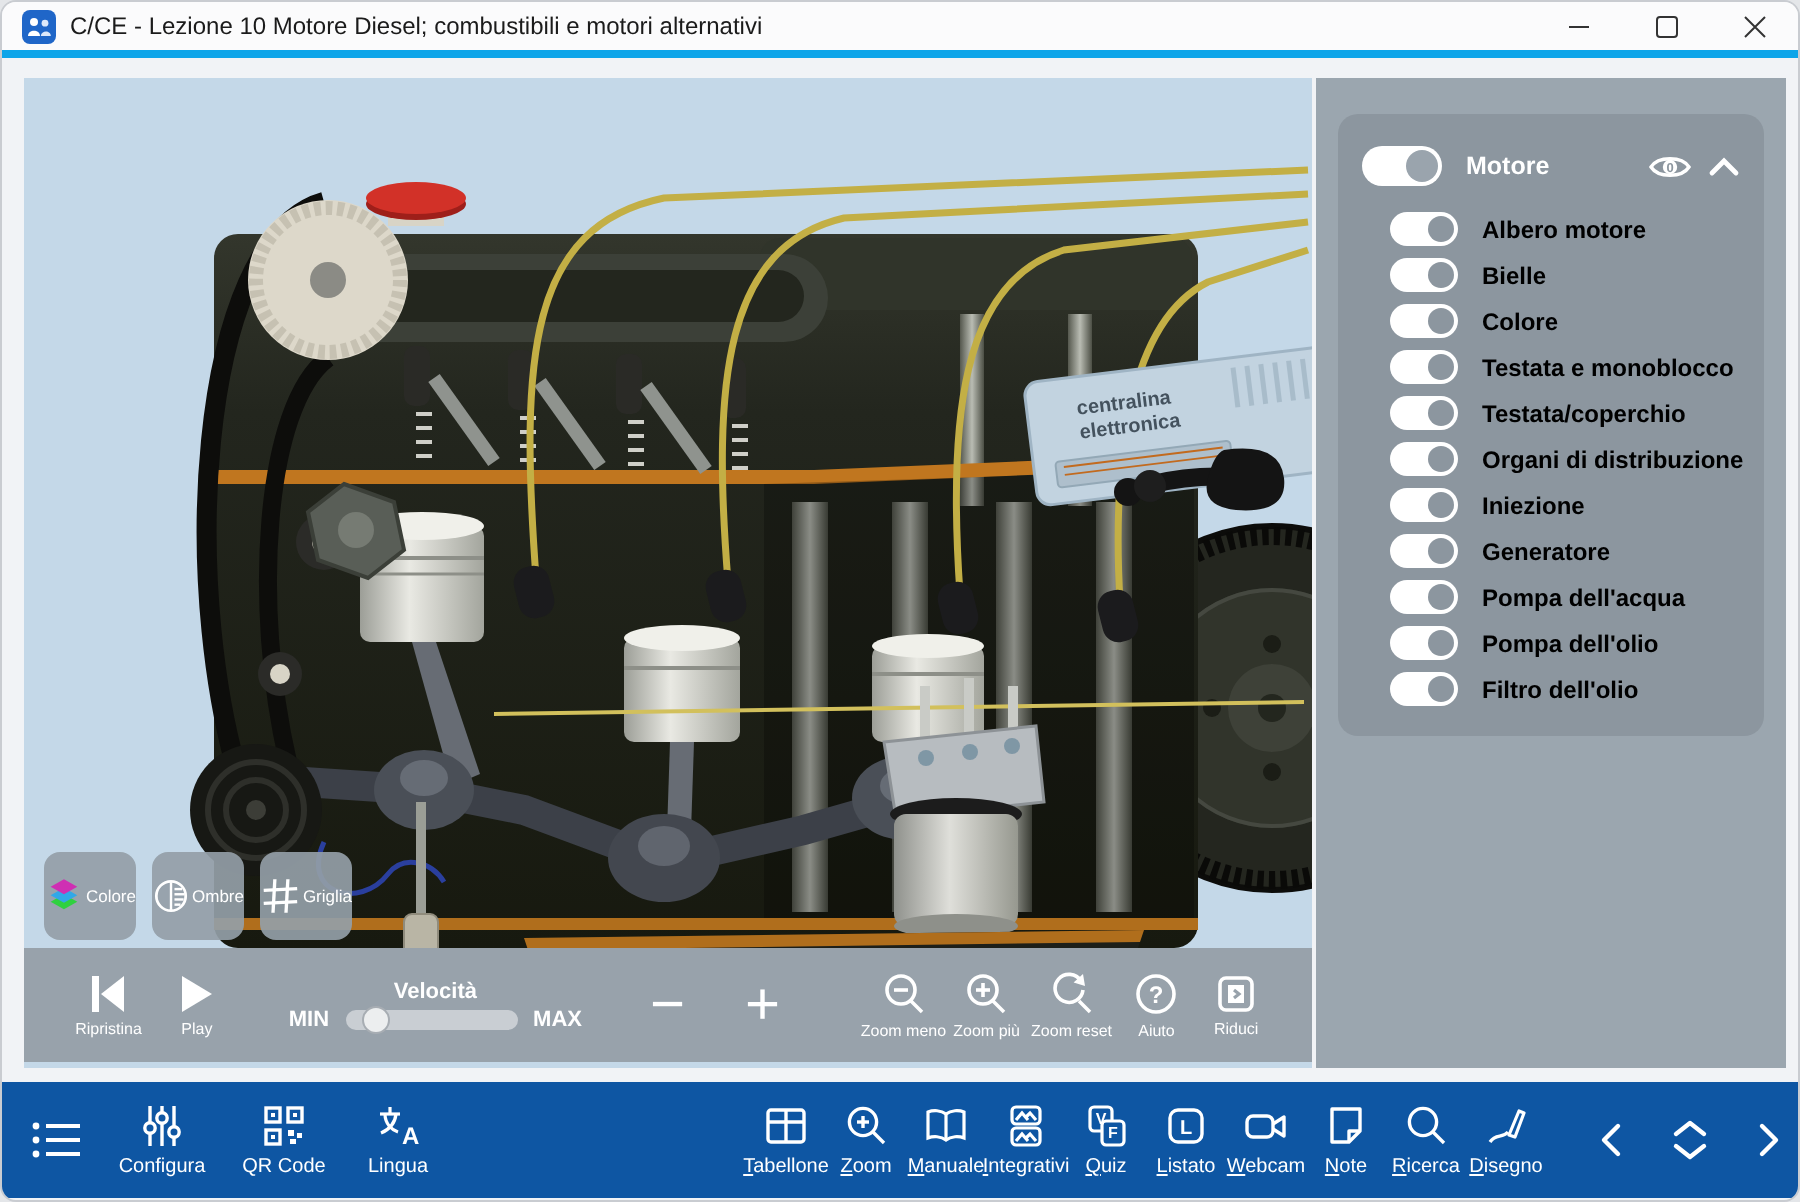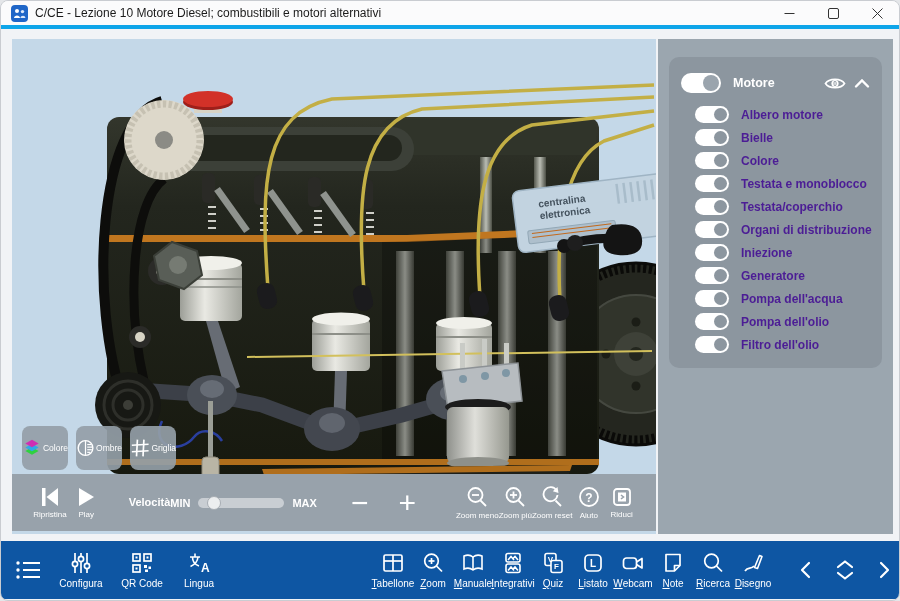--- a/index.html
+++ b/index.html
@@ -20,39 +20,39 @@
   .content { display:flex; padding:10px 8px 0 11px; height:505px; }
   .viewport { position:relative; width:644px; height:495px; background:#c4d8e8; overflow:hidden; flex:0 0 auto; }
   .rightcol { width:235px; height:495px; background:#9ba6af; margin-left:2px; flex:0 0 auto; padding:18px 11px 0 11px; }
 
   
   .panel { background:#8c969f; border-radius:10px; padding:8px 0 12px 0; }
   .panel-header { display:flex; align-items:center; padding:8px 12px 10px 12px; }
   .panel-header .hdr-label { color:#fff; font-size:12.5px; font-weight:bold; margin-left:12px; }
   .hdr-icons { margin-left:auto; display:flex; align-items:center; gap:8px; }
   .layer-row { display:flex; align-items:center; padding:3px 12px 3px 26px; height:23px; }
-  .layer-row .lbl { color:#4c1d95; font-size:12px; font-weight:bold; margin-left:12px; white-space:nowrap; }
+  .layer-row .lbl { color:#000000; font-size:12px; font-weight:bold; margin-left:12px; white-space:nowrap; }
   .toggle { position:relative; width:34px; height:17px; background:#fff; border-radius:9px; flex:0 0 auto; cursor:pointer; }
   .toggle::after { content:""; position:absolute; top:2px; right:2px; width:13px; height:13px;
                    border-radius:50%; background:#8c969f; }
   .toggle.big { width:40px; height:20px; border-radius:10px; }
   .toggle.big::after { width:16px; height:16px; background:#9aa4ad; }
 
   
   .overlay-btns { position:absolute; left:10px; bottom:64px; display:flex; gap:8px; }
   .ov-btn { width:46px; height:44px; border-radius:8px; background:rgba(148,158,167,.92);
             display:flex; flex-direction:row; align-items:center; justify-content:center; gap:1px; cursor:pointer; }
   .ov-btn .ov-lbl { font-size:8.5px; color:#fff; }
 
   
   .controlbar { position:absolute; left:0; right:0; bottom:3px; height:57px; background:#98a2ab;
                 display:flex; align-items:center; padding:0 18px; color:#fff; }
   .cb-item { display:flex; flex-direction:column; align-items:center; justify-content:center; gap:3px; cursor:pointer; }
   .cb-lbl { font-size:8px; color:#fff; white-space:nowrap; }
-  .speed { display:flex; flex-direction:row; align-items:center; margin-left:26px; }
+  .speed { display:flex; flex-direction:column; align-items:center; margin-left:26px; }
   .speed-title { font-size:11px; font-weight:bold; margin-bottom:2px; }
   .speed-row { display:flex; align-items:center; gap:8px; }
   .speed-row .mm { font-size:11px; font-weight:bold; }
   .slider { position:relative; width:86px; height:10px; background:#c9ced3; border-radius:5px; cursor:pointer; }
   .slider-knob { position:absolute; top:-2px; width:14px; height:14px; border-radius:50%;
                  background:#eceeef; border:1px solid #a7adb3; cursor:grab; }
   .pm { font-size:30px; font-weight:300; line-height:20px; cursor:pointer; }
 
   
   .toolbar { display:flex; align-items:center; height:58px; background:#0e56a3; margin-top:7px; padding:0 10px; }

